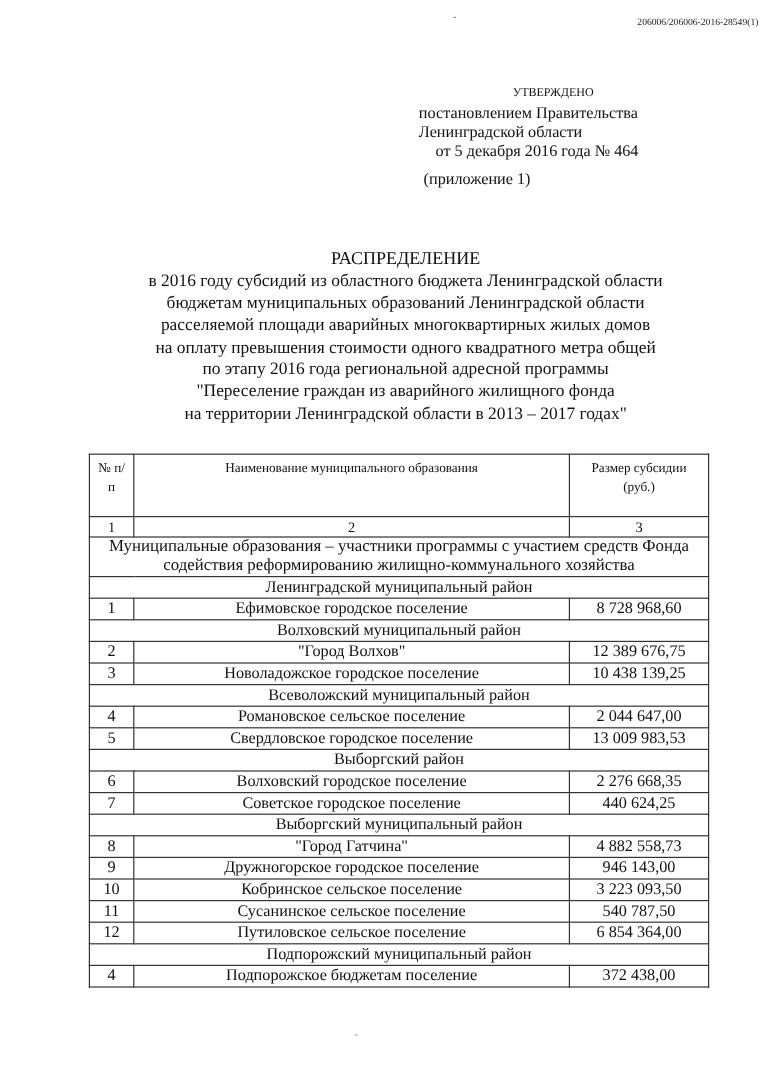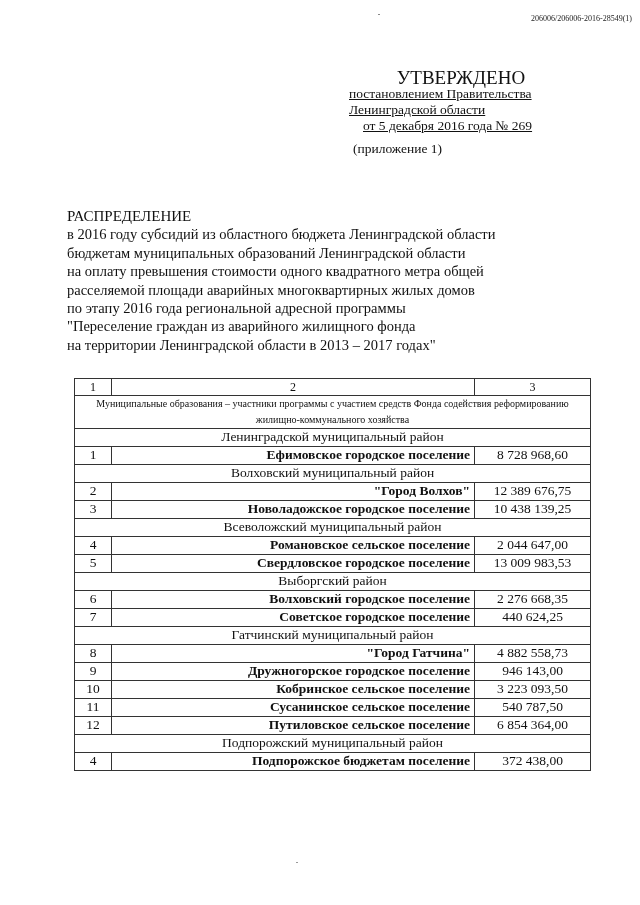--- a/index.html
+++ b/index.html
@@ -5,88 +5,93 @@
   html, body { margin: 0; padding: 0; background: #ffffff; }
   body {
     width: 640px; height: 905px; position: relative; overflow: hidden;
     font-family: "Liberation Serif", "DejaVu Serif", serif; color: #111;
   }
   .docid { position: absolute; top: 14px; right: 8px; font-size: 8px; color: #222; }
   .approval {
     position: absolute; left: 349px; top: 70px; width: 220px;
     font-size: 13.5px; line-height: 16px;
   }
-  .approval .a-title { text-align: center; font-size: 19px; margin-left: 4px; }
-  .approval .a-line { white-space: nowrap; text-decoration: underline; }
+  .approval .a-title { text-align: center; font-size: 10px; margin-left: 4px; }
+  .approval .a-line { white-space: nowrap; }
   .approval .a-l3 { padding-left: 0; }
   .approval .a-l4 { padding-left: 14px; }
   .approval .a-app { text-align: left; margin-top: 7px; padding-left: 4px; font-family: Liberation Serif, serif; }
   .title-block {
-    position: absolute; left: 67px; top: 207px; width: 500px;
-    font-size: 14.5px; line-height: 18.4px;
+    position: absolute; left: 88px; top: 207px; width: 500px;
+    text-align: center; font-size: 14.5px; line-height: 18.4px;
   }
   .title-block .t-main { font-size: 15px; }
   table.dist {
     position: absolute; left: 74px; top: 378px; width: 517px;
     border-collapse: collapse; font-size: 13.5px; table-layout: fixed;
   }
   table.dist td, table.dist th {
     border: 1px solid #333; padding: 0 4px; font-weight: normal;
     vertical-align: top; line-height: 16px;
   }
   table.dist col.c1 { width: 37px; }
   table.dist col.c3 { width: 116px; }
   .h-row th { height: 48px; font-size: 11px; line-height: 15px; }
   .h-row th.h-num { text-align: center; padding-top: 3px; }
   .h-row th.h-name { text-align: center; padding-top: 3px; }
   .h-row th.h-sum { text-align: center; padding-top: 3px; }
   .n-row td { text-align: center; font-size: 12px; line-height: 13px; height: 13px; }
-  .group td { text-align: center; font-size: 10px; line-height: 18px; padding: 1px 4px; }
+  .group td { text-align: center; font-size: 14px; line-height: 18px; padding: 1px 4px; }
   .district td { text-align: center; height: 17px; line-height: 17px; }
   .item td { height: 17px; line-height: 17px; }
   .item td.num { text-align: center; }
-  .item td.name { text-align: right; font-weight: bold; }
+  .item td.name { text-align: center; }
   .item td.sum { text-align: center; }
   .specks { position: absolute; top: 14px; left: 378px; width: 2px; height: 1px; background: #888; }
   .speck2 { position: absolute; top: 862px; left: 296px; width: 2px; height: 1px; background: #999; }
 </style>
 </head>
 <body>
 
 <div class="specks"></div>
 <div class="speck2"></div>
 
 <div class="docid">206006/206006-2016-28549(1)</div>
 
 <div class="approval">
   <div class="a-title">УТВЕРЖДЕНО</div>
   <div class="a-line">постановлением Правительства</div>
   <div class="a-line a-l3">Ленинградской области</div>
-  <div class="a-line a-l4">от 5 декабря 2016 года № 269</div>
+  <div class="a-line a-l4">от 5 декабря 2016 года № 464</div>
   <div class="a-app">(приложение 1)</div>
 </div>
 
 <div class="title-block">
   <div class="t-main">РАСПРЕДЕЛЕНИЕ</div>
   <div>в 2016 году субсидий из областного бюджета Ленинградской области</div>
   <div>бюджетам муниципальных образований Ленинградской области</div>
+  <div>расселяемой площади аварийных многоквартирных жилых домов</div>
   <div>на оплату превышения стоимости одного квадратного метра общей</div>
-  <div>расселяемой площади аварийных многоквартирных жилых домов</div>
   <div>по этапу 2016 года региональной адресной программы</div>
   <div>"Переселение граждан из аварийного жилищного фонда</div>
   <div>на территории Ленинградской области в 2013 – 2017 годах"</div>
 </div>
 
 <table class="dist">
   <colgroup>
       <col class="c1">
       <col class="c2">
       <col class="c3">
     </colgroup>
   <tbody id="tbody">
+    <tr class="h-row">
+      <th class="h-num">№ п/п</th>
+      <th class="h-name">Наименование муниципального образования</th>
+      <th class="h-sum">Размер субсидии (руб.)</th>
+    </tr>
     <tr class="n-row">
       <td>1</td>
       <td>2</td>
       <td>3</td>
     </tr>
     <tr class="group">
       <td colspan="3">Муниципальные образования – участники программы с участием средств Фонда  содействия реформированию жилищно-коммунального хозяйства</td>
     </tr>
   <tr class="district">
         <td colspan="3">Ленинградской муниципальный район</td>
@@ -129,21 +134,21 @@
         <td class="num">6</td>
         <td class="name">Волховский городское поселение</td>
         <td class="sum">2 276 668,35</td>
       </tr>
       <tr class="item">
         <td class="num">7</td>
         <td class="name">Советское городское поселение</td>
         <td class="sum">440 624,25</td>
       </tr>
       <tr class="district">
-        <td colspan="3">Гатчинский муниципальный район</td>
+        <td colspan="3">Выборгский муниципальный район</td>
       </tr>
       <tr class="item">
         <td class="num">8</td>
         <td class="name">"Город Гатчина"</td>
         <td class="sum">4 882 558,73</td>
       </tr>
       <tr class="item">
         <td class="num">9</td>
         <td class="name">Дружногорское городское поселение</td>
         <td class="sum">946 143,00</td>

